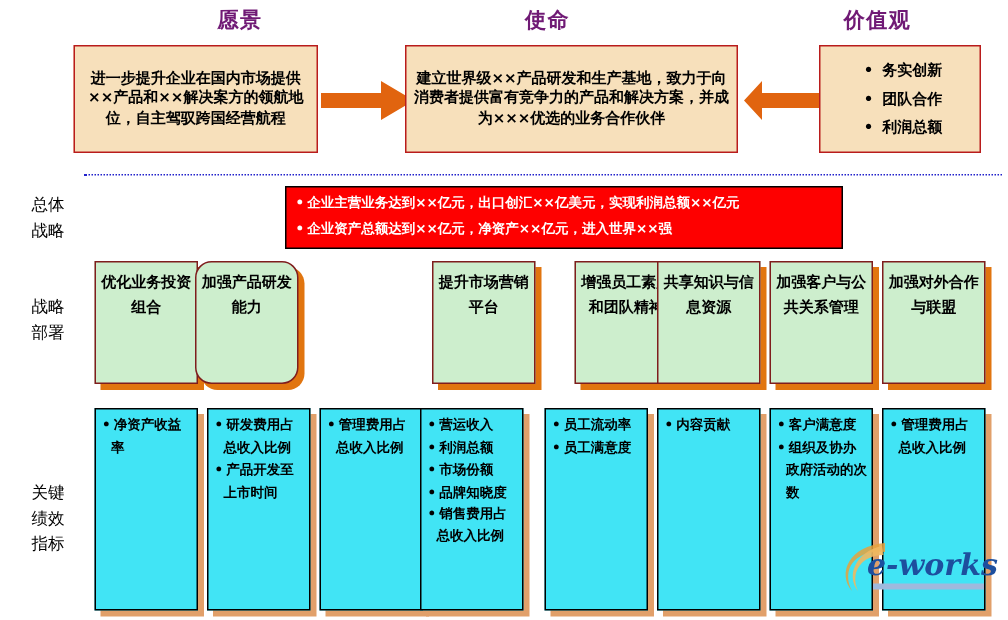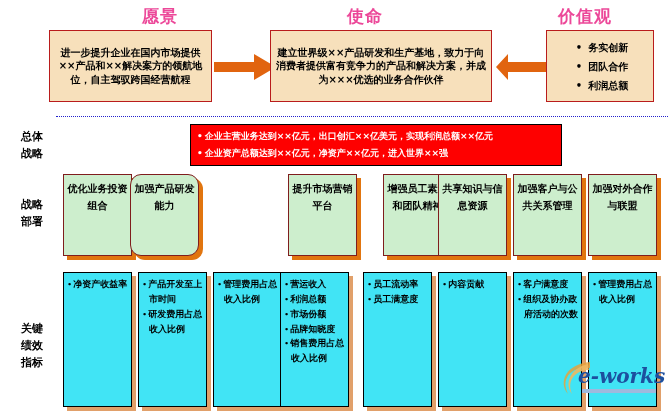--- a/index.html
+++ b/index.html
@@ -5,21 +5,21 @@
   html,body{margin:0;padding:0;}
   body{
     width:672px;height:413px;background:#ffffff;
     font-family:"DejaVu Sans","Liberation Sans",sans-serif;
     overflow:hidden;position:relative;
   }
   .stage{position:absolute;left:0;top:0;width:672px;height:413px;}
 
   
   .col-head{
-    position:absolute;font-weight:bold;font-size:17px;color:#ec4899;
+    position:absolute;font-weight:bold;font-size:14px;color:#701a75;
     text-align:center;letter-spacing:1px;
   }
 
   
   .beige-box{
     position:absolute;background:#f7e0bb;border:1px solid #b91c1c;
     box-sizing:border-box;display:flex;align-items:center;justify-content:center;
   }
   .beige-box .txt{
     font-size:10px;font-weight:bold;color:#000;line-height:1.35;
@@ -36,21 +36,21 @@
   .arrow svg{display:block;}
 
   
   .dotted{
     position:absolute;left:56px;top:116px;width:612px;height:0;
     border-top:1px dotted #2222cc;
   }
 
   
   .side-label{
-    position:absolute;font-size:11px;font-weight:bold;color:#000;
+    position:absolute;font-size:11px;font-weight:normal;color:#000;
     text-align:center;line-height:1.55;width:52px;left:6px;
   }
 
   
   .red-band{
     position:absolute;left:190px;top:124px;width:372px;height:42px;
     background:#fe0000;border:1px solid #000;box-sizing:border-box;
     padding:3px 6px 0 6px;
   }
   .red-band ul{list-style:none;margin:0;padding:0;}
@@ -72,21 +72,21 @@
     text-align:center;padding:5px 3px 0 3px;
   }
 
   
   .cyan-card{
     position:absolute;top:272px;width:69px;height:135px;
     background:#41e4f5;border:1px solid #000;box-sizing:border-box;
     box-shadow:4px 4px 0 0 #e1a06a;
     overflow:hidden;
   }
-  .cyan-card ul{list-style:none;margin:0;padding:4px 2px 0 3px;font-family:Liberation Serif, serif;}
+  .cyan-card ul{list-style:none;margin:0;padding:4px 2px 0 3px;}
   .cyan-card li{
     font-size:9px;font-weight:bold;color:#000;line-height:1.65;
     text-indent:-6px;padding-left:7px;
   }
   .cyan-card li::before{content:"\2022";margin-right:2px;}
 
   
   .watermark{
     position:absolute;left:556px;top:358px;width:112px;height:44px;
     pointer-events:none;
@@ -173,22 +173,22 @@
     <div class="txt">加强对外合作与联盟</div>
   </div>
 
   <div class="cyan-card" style="left:63px;">
     <ul>
       <li>净资产收益率</li>
     </ul>
   </div>
   <div class="cyan-card" style="left:138px;">
     <ul>
+      <li>研发费用占总收入比例</li>
       <li>产品开发至上市时间</li>
-      <li>研发费用占总收入比例</li>
     </ul>
   </div>
   <div class="cyan-card" style="left:213px;">
     <ul>
       <li>管理费用占总收入比例</li>
     </ul>
   </div>
   <div class="cyan-card" style="left:280px;">
     <ul>
       <li>营运收入</li>

